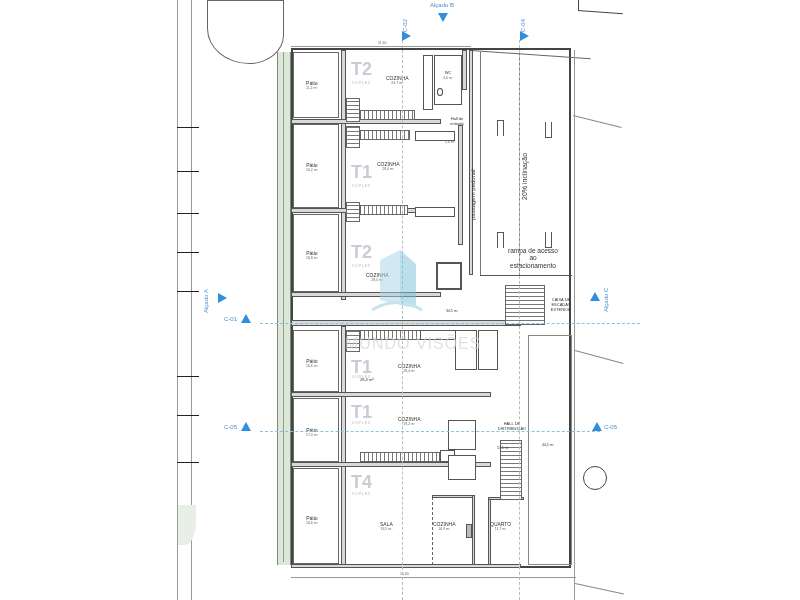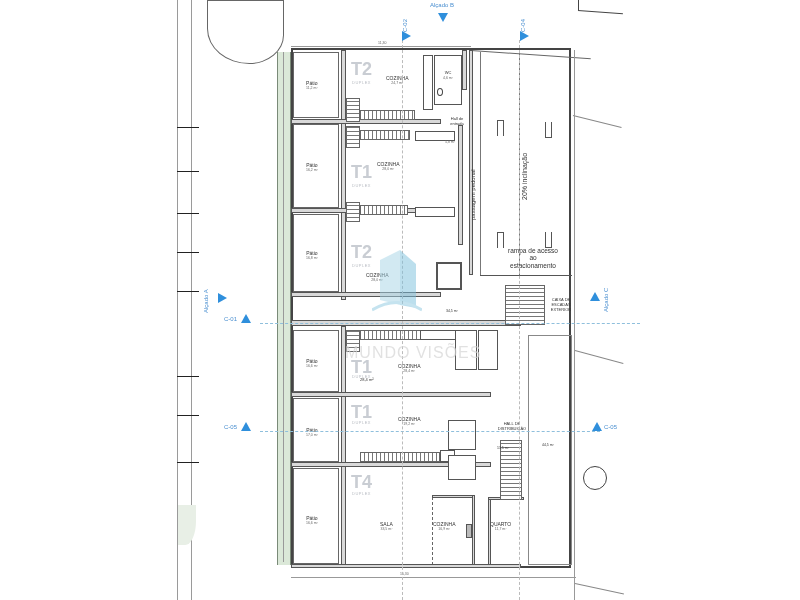--- a/index.html
+++ b/index.html
@@ -202,13 +202,13 @@
 <div class="marker tri-up" style="left:592px;top:422px;"></div>
 <div class="blue-txt" style="left:604px;top:424px;">C-05</div>
 
 <div class="watermark" style="left:372px;top:250px;width:50px;height:65px;">
   <svg width="50" height="65" viewBox="0 0 50 65">
     <path d="M8 10 L28 0 L28 55 L8 50 Z" fill="#a6d4e6"></path>
     <path d="M28 0 L44 14 L44 58 L28 55 Z" fill="#7cc0dc"></path>
     <path d="M0 60 Q25 45 50 60" stroke="#8cc8e0" stroke-width="3" fill="none"></path>
   </svg>
 </div>
-<div class="abs" style="left:345px;top:344px;font-size:16px;color:#d5d5d5;letter-spacing:1px;opacity:0.7;">MUNDO VISÕES</div>
+<div class="abs" style="left:345px;top:335px;font-size:16px;color:#d5d5d5;letter-spacing:1px;opacity:0.7;">MUNDO VISÕES</div>
 
 </body></html>

